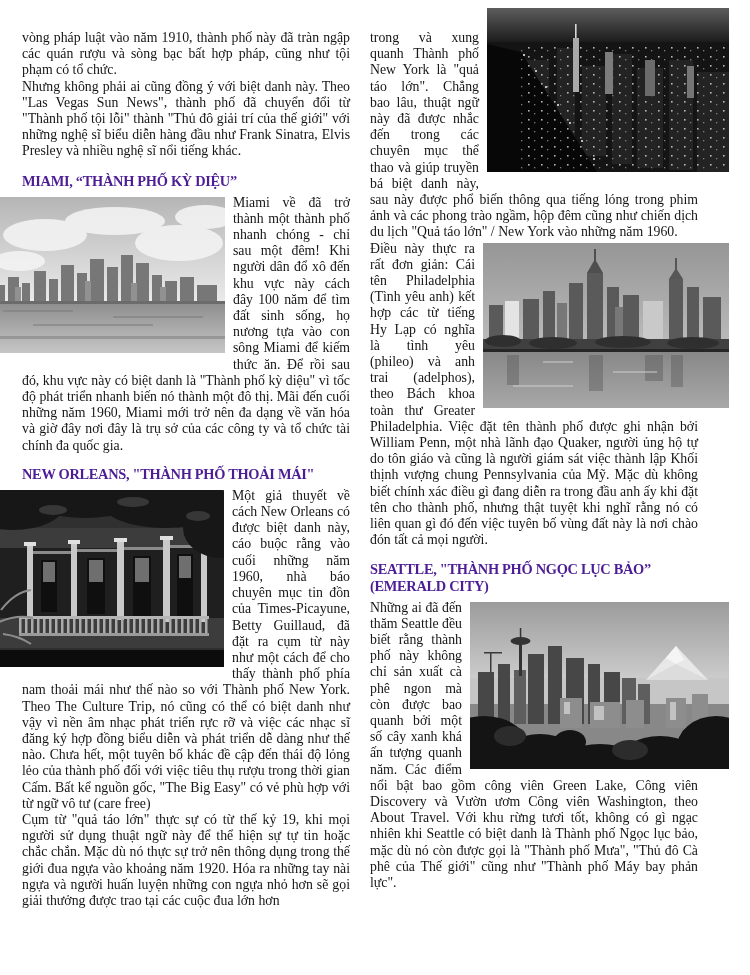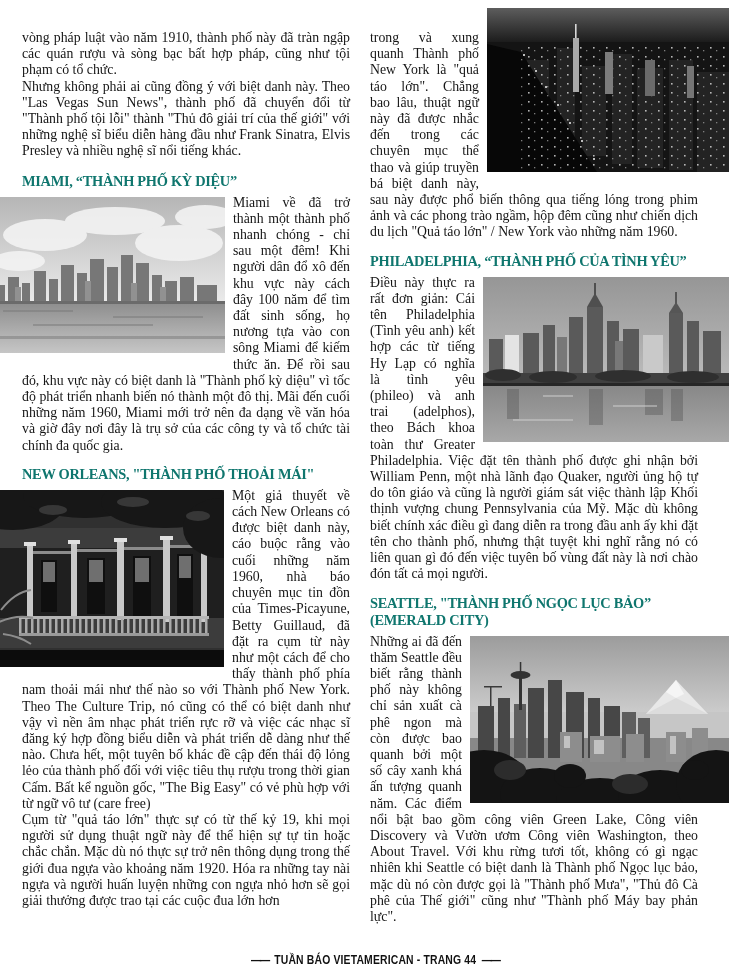--- a/index.html
+++ b/index.html
@@ -22,21 +22,21 @@
     line-height:16.2px;
     text-align:justify;
     text-justify:inter-word;
   }
   h2.head{
     margin:12px 0 5px 0;
     font-size:14.4px;
     line-height:17px;
     font-weight:bold;
     letter-spacing:-0.3px;
-    color:#0f766e;
+    color:#4c1d95;
   }
   h2.head.first{margin-top:13px;}
   .h-seattle{white-space:pre-line;}
   .photo{display:block;}
   .ph-left{
     float:left;
     margin:2px 8px 6px -29px;
     background:#888;
   }
   .ph-right{
@@ -240,21 +240,20 @@
             <rect x="58" y="78" width="2" height="2"></rect>
               <rect x="70" y="96" width="2" height="2"></rect>
             <rect x="82" y="114" width="2" height="2"></rect>
               <rect x="94" y="132" width="2" height="2"></rect>
             <rect x="106" y="150" width="2" height="2"></rect>
           </g>
         </svg>
         <p class="body">trong và xung quanh Thành phố New York là "quả táo lớn". Chẳng bao lâu, thuật ngữ này đã được nhắc đến trong các chuyên mục thể thao và giúp truyền bá biệt danh này, sau này được phổ biến thông qua tiếng lóng trong phim ảnh và các phong trào ngầm, hộp đêm cũng như chiến dịch du lịch "Quả táo lớn" / New York vào những năm 1960.</p>
       </div>
 
-      <h2 class="head">PHILADELPHIA, “THÀNH PHỐ CỦA TÌNH YÊU”</h2>
       <div class="sec">
         <svg class="photo ph-right" width="246" height="165" viewBox="0 0 246 165" role="img">
           <defs>
             <linearGradient id="g-psky" x1="0" y1="0" x2="0" y2="1">
               <stop offset="0" stop-color="#969696"></stop>
                 <stop offset="1" stop-color="#bababa"></stop>
             </linearGradient>
             <linearGradient id="g-priver" x1="0" y1="0" x2="0" y2="1">
               <stop offset="0" stop-color="#888888"></stop>
                 <stop offset="1" stop-color="#a8a8a8"></stop>
@@ -367,18 +366,13 @@
           <g fill="#2c2c2c">
             <ellipse cx="40" cy="134" rx="16" ry="10"></ellipse>
             <ellipse cx="160" cy="148" rx="18" ry="10"></ellipse>
           </g>
         </svg>
         <p class="body">Những ai đã đến thăm Seattle đều biết rằng thành phố này không chỉ sản xuất cà phê ngon mà còn được bao quanh bởi một số cây xanh khá ấn tượng quanh năm. Các điểm nổi bật bao gồm công viên Green Lake, Công viên Discovery và Vườn ươm Công viên Washington, theo About Travel. Với khu rừng tươi tốt, không có gì ngạc nhiên khi Seattle có biệt danh là Thành phố Ngọc lục bảo, mặc dù nó còn được gọi là "Thành phố Mưa", "Thủ đô Cà phê của Thế giới" cũng như "Thành phố Máy bay phản lực".</p>
       </div>
     </div>
   </div>
 
-  <div class="footer">
-    <span class="inner">
-      <span class="dash l">——</span><span>TUẦN BÁO VIETAMERICAN - TRANG 44</span><span class="dash r">——</span>
-    </span>
-  </div>
 </div>
 
 </body></html>

